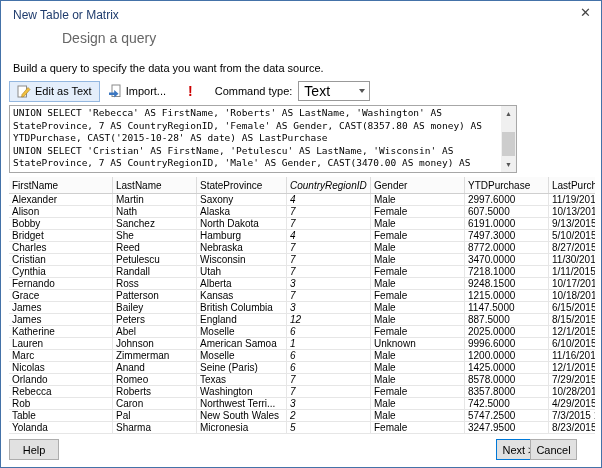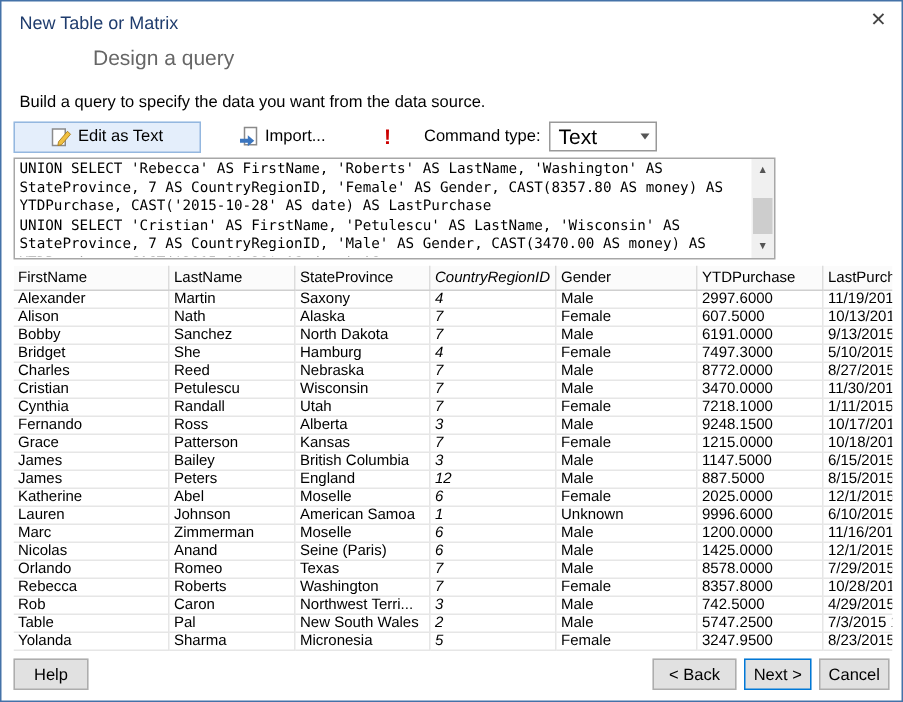--- a/index.html
+++ b/index.html
@@ -8,21 +8,21 @@
     position:absolute; left:0; top:0; width:602px; height:468px;
     background:#ffffff; border:1px solid #4472a8; box-sizing:border-box;
     overflow:hidden;
   }
   .dlg-title { position:absolute; left:12px; top:7px; font-size:12px; color:#1f3c6d; }
   .close-x { position:absolute; right:10px; top:5px; font-size:13px; color:#444; cursor:pointer; line-height:14px; }
   .heading { position:absolute; left:21px; top:29px; font-size:14px; color:#666666;margin-left:40px; }
   .instruction { position:absolute; left:12px; top:61px; font-size:11px; color:#000; }
 
   .toolbar { position:absolute; left:8px; top:79px; height:22px; display:flex; align-items:center; }
-  .tb-btn { display:flex; align-items:center; gap:4px; height:21px; padding:0 24px;
+  .tb-btn { display:flex; align-items:center; gap:4px; height:21px; padding:0 7px;
             font-size:11px; font-family:inherit; background:transparent; border:1px solid transparent; cursor:pointer; }
   .tb-btn.selected { background:#e4eefb; border:1px solid #94b7df; }
   .tb-icon { width:14px; height:14px; display:inline-block; }
   .run-btn { color:#cc0000; font-weight:bold; font-size:14px; margin:0 0 0 14px; cursor:pointer; }
   .cmd-label { font-size:11px; margin-left:22px; color:#000; }
   .combo { width:72px; height:20px; box-sizing:border-box; border:1px solid #999; background:#fff;
            display:flex; align-items:center; justify-content:space-between; padding:0 4px 0 5px;
            font-size:14px; margin-left:6px; cursor:pointer; }
   .combo-arrow { width:0; height:0; border-left:3.5px solid transparent; border-right:3.5px solid transparent; border-top:4px solid #555; }
 
@@ -51,21 +51,21 @@
   table.grid th:nth-child(5), table.grid td:nth-child(5) { width:87px; }
   table.grid th:nth-child(6), table.grid td:nth-child(6) { width:77px; }
   table.grid th:last-child, table.grid td:last-child { border-right:none; }
 
   .footer { position:absolute; left:8px; right:8px; bottom:7px; height:21px; }
   .btn { position:absolute; height:21px; box-sizing:border-box; font-size:11px; font-family:inherit;
          background:#e1e1e1; border:1px solid #adadad; cursor:pointer; padding:0; }
   .btn.help   { left:0; width:50px; }
   .btn.back   { right:102px; width:56px; }
   .btn.next   { right:52px; width:45px; border:1px solid #0078d7; }
-  .btn.cancel { right:0; width:47px;margin-left:36px; }
+  .btn.cancel { right:16px; width:47px;margin-left:36px; }
 </style>
 </head>
 <body>
 
 <div class="dialog">
 
   <span class="dlg-title">New Table or Matrix</span>
   <span class="close-x">✕</span>
 
   <div class="heading">Design a query</div>
@@ -301,18 +301,17 @@
             <td>Female</td>
             <td>3247.9500</td>
             <td>8/23/2015 12:0...</td>
           </tr>
         </tbody>
     </table>
   </div>
 
   <div class="footer">
     <button class="btn help">Help</button>
-    <button class="btn back">&lt; Back</button>
     <button class="btn next">Next &gt;</button>
     <button class="btn cancel">Cancel</button>
   </div>
 
 </div>
 
 </body></html>

